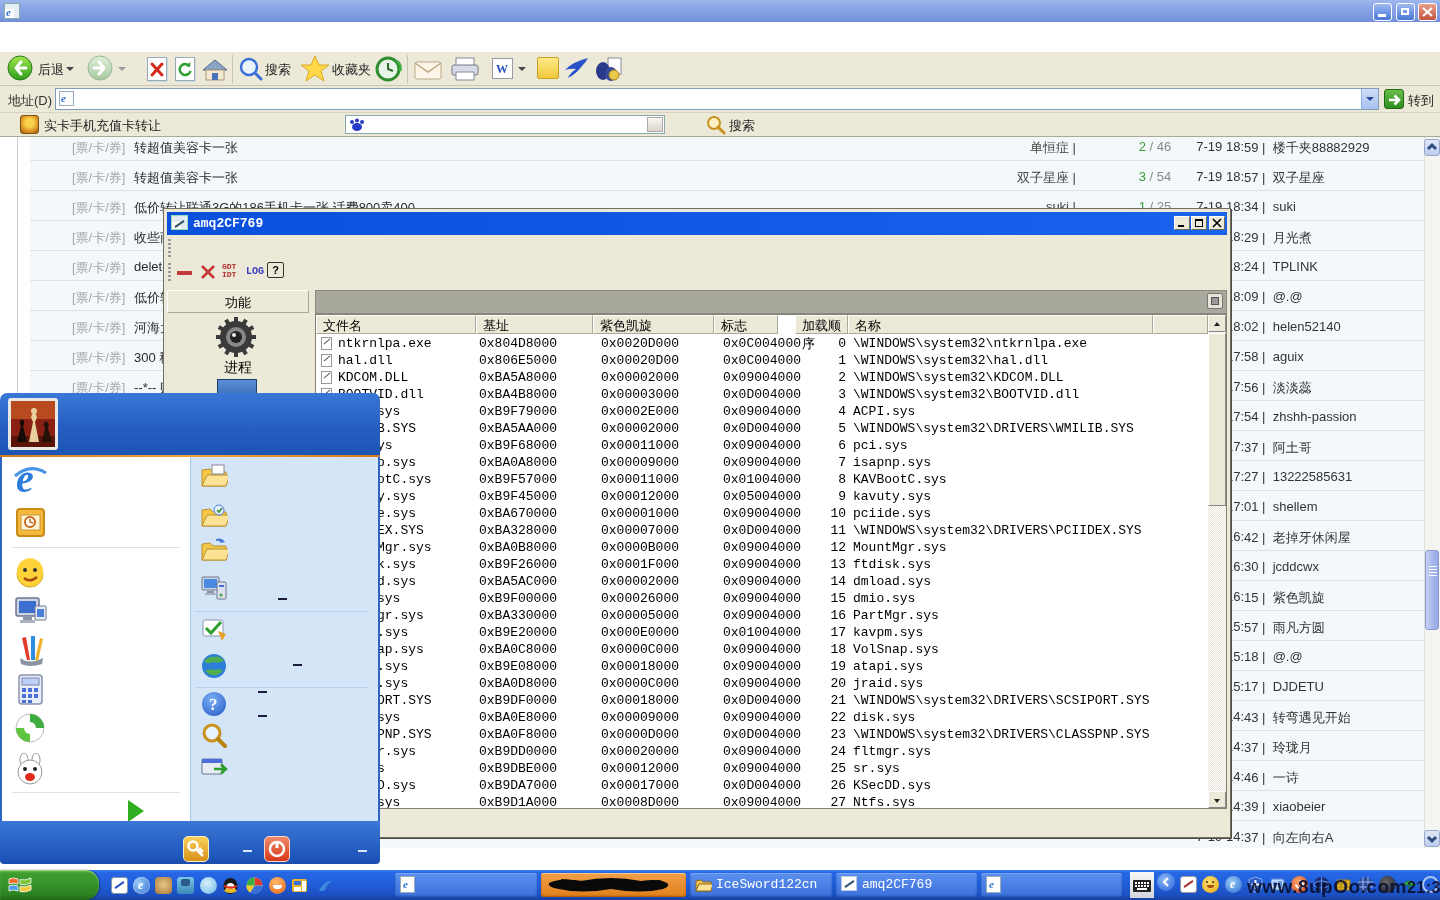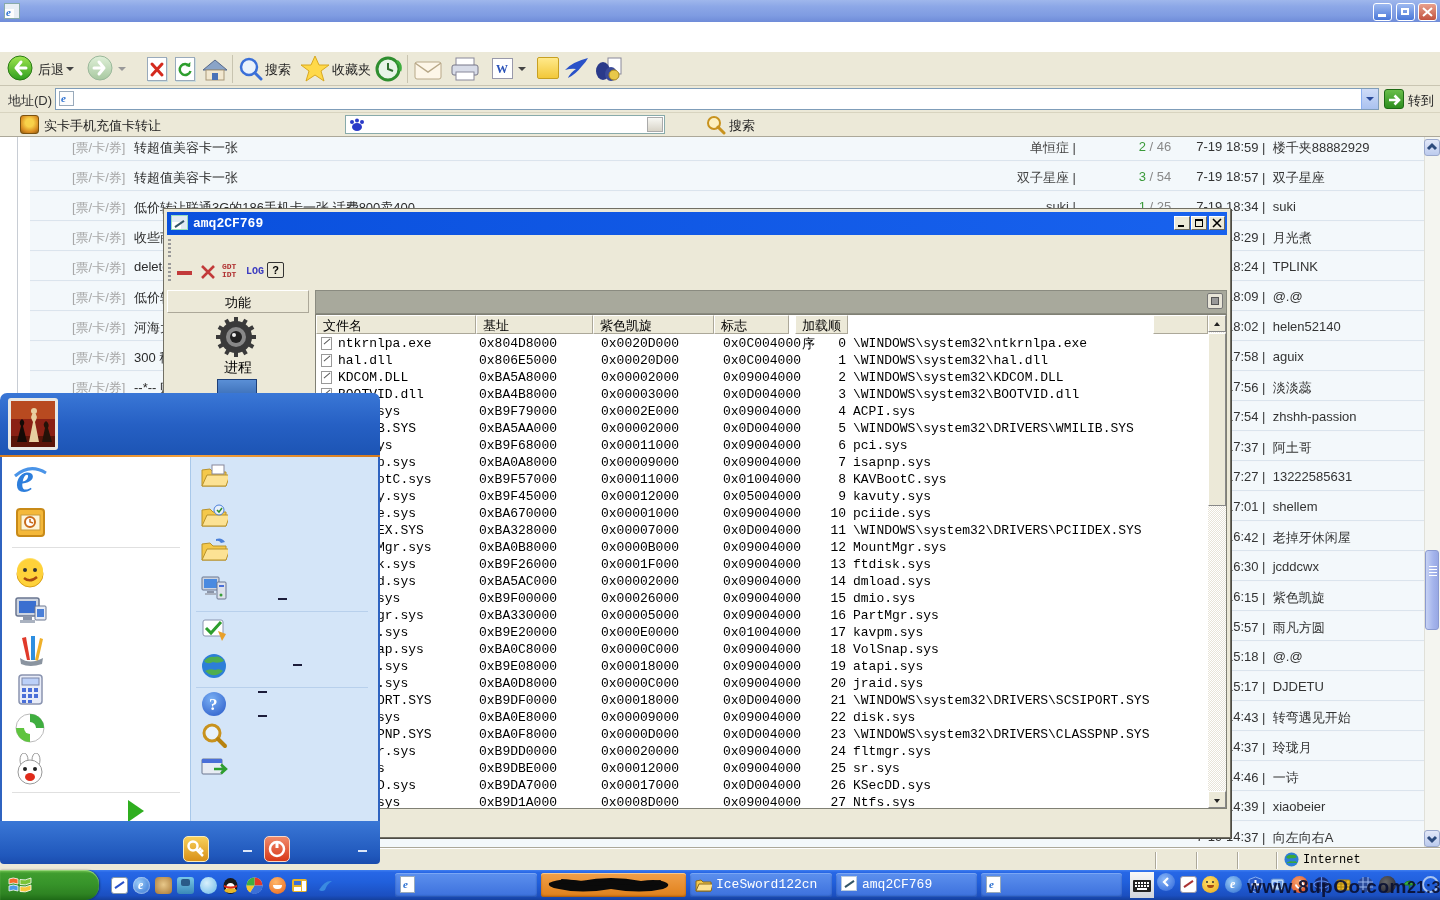--- a/index.html
+++ b/index.html
@@ -360,32 +360,20 @@
           <circle cx="8" cy="3.5" r="2" fill="#2a3ac8"></circle>
           <circle cx="13" cy="5" r="2" fill="#2a3ac8"></circle>
       </svg>
       <div style="position:absolute;right:1px;top:1px;width:16px;height:15px;background:linear-gradient(#f8f8f4,#d8d4c8);border:1px solid #aaa"></div>
     </div>
     <svg width="20" height="20" viewBox="0 0 20 20" style="position:absolute;left:706px;top:2px">
       <circle cx="8" cy="8" r="6" fill="#fdf0c0" stroke="#c8921e" stroke-width="2"></circle>
       <line x1="12" y1="12" x2="18" y2="18" stroke="#c8921e" stroke-width="3" stroke-linecap="round"></line>
     </svg>
     <span style="position:absolute;left:729px;top:4px;font-size:13px;color:#222">搜索</span>
-  </div>
-  <div class="abs" id="iestatus">
-    <div style="position:absolute;left:1155px;top:3px;width:1px;height:17px;background:#aca899;box-shadow:1px 0 0 #fff"></div>
-    <div style="position:absolute;left:1196px;top:3px;width:1px;height:17px;background:#aca899;box-shadow:1px 0 0 #fff"></div>
-    <div style="position:absolute;left:1237px;top:3px;width:1px;height:17px;background:#aca899;box-shadow:1px 0 0 #fff"></div>
-    <div style="position:absolute;left:1276px;top:3px;width:1px;height:17px;background:#aca899;box-shadow:1px 0 0 #fff"></div>
-    <svg width="15" height="15" viewBox="0 0 15 15" style="position:absolute;left:1284px;top:3px">
-      <circle cx="7.5" cy="7.5" r="7" fill="#2d7ed8"></circle>
-      <path d="M2 5 Q5 2 8 3 Q11 2 13 5 Q10 7 7 6 Q4 8 2 5" fill="#3aa83a"></path>
-      <path d="M3 11 Q6 9 9 10 Q12 9 13 11" fill="#3aa83a" stroke="#3aa83a"></path>
-    </svg>
-    <span style="position:absolute;left:1303px;top:4px;font-family:'Liberation Mono',monospace;font-size:12px;color:#000">Internet</span>
   </div>
 
   <div class="abs" id="isw">
     <div id="iswtitle">
       <div style="position:absolute;left:4px;top:3px;width:17px;height:15px;background:#fff;border:1px solid #9db;box-shadow:inset -6px 6px 0 #dfeaf2">
           <div style="position:absolute;left:2px;top:7px;width:11px;height:2px;background:#356;transform:rotate(-35deg)"></div>
         </div>
       <span class="txt">amq2CF769</span>
       <div class="cbtn" style="right:37px">
           <div style="position:absolute;left:3px;bottom:2px;width:6px;height:2px;background:#000"></div>
@@ -430,22 +418,23 @@
     <div id="iswmain">
       <div id="iswgray">
         <div style="position:absolute;right:3px;top:2px;width:16px;height:16px;background:#e8e5d8;border:1px solid #777;border-radius:2px">
             <div style="position:absolute;left:3px;top:3px;width:8px;height:8px;background:#999;border:1px solid #555"></div>
           </div>
       </div>
       <div id="iswtable">
         <div class="hcell" style="left:0;width:160px">文件名</div>
         <div class="hcell" style="left:160px;width:117px">基址</div>
         <div class="hcell" style="left:277px;width:121px">紫色凯旋</div>
-        <div class="hcell" style="left:398px;width:75px">标志</div>
+        <div class="hcell" style="left:398px;width:64px">标志</div>
         <div class="hcell" style="left:479px;width:53px">加载顺序</div>
+        <div class="hcell" style="left:532px;width:305px">名称</div>
         <div class="hcell" style="left:837px;width:55px">&nbsp;</div>
         <div style="position:absolute;left:0;top:19px;right:18px;bottom:0;overflow:hidden">
         <div class="trow" style="top:1px"><i class="ticon" style="left:5px"></i><span class="tc" style="left:22px">ntkrnlpa.exe</span><span class="tc" style="left:163px">0x804D8000</span><span class="tc" style="left:285px">0x0020D000</span><span class="tc" style="left:407px">0x0C004000</span><span class="tc" style="left:489px;width:41px;text-align:right">0</span><span class="tc" style="left:537px">\WINDOWS\system32\ntkrnlpa.exe</span></div>
         <div class="trow" style="top:18px"><i class="ticon" style="left:5px"></i><span class="tc" style="left:22px">hal.dll</span><span class="tc" style="left:163px">0x806E5000</span><span class="tc" style="left:285px">0x00020D00</span><span class="tc" style="left:407px">0x0C004000</span><span class="tc" style="left:489px;width:41px;text-align:right">1</span><span class="tc" style="left:537px">\WINDOWS\system32\hal.dll</span></div>
         <div class="trow" style="top:35px"><i class="ticon" style="left:5px"></i><span class="tc" style="left:22px">KDCOM.DLL</span><span class="tc" style="left:163px">0xBA5A8000</span><span class="tc" style="left:285px">0x00002000</span><span class="tc" style="left:407px">0x09004000</span><span class="tc" style="left:489px;width:41px;text-align:right">2</span><span class="tc" style="left:537px">\WINDOWS\system32\KDCOM.DLL</span></div>
         <div class="trow" style="top:52px"><i class="ticon" style="left:5px"></i><span class="tc" style="left:22px">BOOTVID.dll</span><span class="tc" style="left:163px">0xBA4B8000</span><span class="tc" style="left:285px">0x00003000</span><span class="tc" style="left:407px">0x0D004000</span><span class="tc" style="left:489px;width:41px;text-align:right">3</span><span class="tc" style="left:537px">\WINDOWS\system32\BOOTVID.dll</span></div>
         <div class="trow" style="top:69px"><i class="ticon" style="left:5px"></i><span class="tc" style="left:22px">ACPI.sys</span><span class="tc" style="left:163px">0xB9F79000</span><span class="tc" style="left:285px">0x0002E000</span><span class="tc" style="left:407px">0x09004000</span><span class="tc" style="left:489px;width:41px;text-align:right">4</span><span class="tc" style="left:537px">ACPI.sys</span></div>
         <div class="trow" style="top:86px"><i class="ticon" style="left:5px"></i><span class="tc" style="left:22px">WMILIB.SYS</span><span class="tc" style="left:163px">0xBA5AA000</span><span class="tc" style="left:285px">0x00002000</span><span class="tc" style="left:407px">0x0D004000</span><span class="tc" style="left:489px;width:41px;text-align:right">5</span><span class="tc" style="left:537px">\WINDOWS\system32\DRIVERS\WMILIB.SYS</span></div>
         <div class="trow" style="top:103px"><i class="ticon" style="left:5px"></i><span class="tc" style="left:22px">pci.sys</span><span class="tc" style="left:163px">0xB9F68000</span><span class="tc" style="left:285px">0x00011000</span><span class="tc" style="left:407px">0x09004000</span><span class="tc" style="left:489px;width:41px;text-align:right">6</span><span class="tc" style="left:537px">pci.sys</span></div>
         <div class="trow" style="top:120px"><i class="ticon" style="left:5px"></i><span class="tc" style="left:22px">isapnp.sys</span><span class="tc" style="left:163px">0xBA0A8000</span><span class="tc" style="left:285px">0x00009000</span><span class="tc" style="left:407px">0x09004000</span><span class="tc" style="left:489px;width:41px;text-align:right">7</span><span class="tc" style="left:537px">isapnp.sys</span></div>

